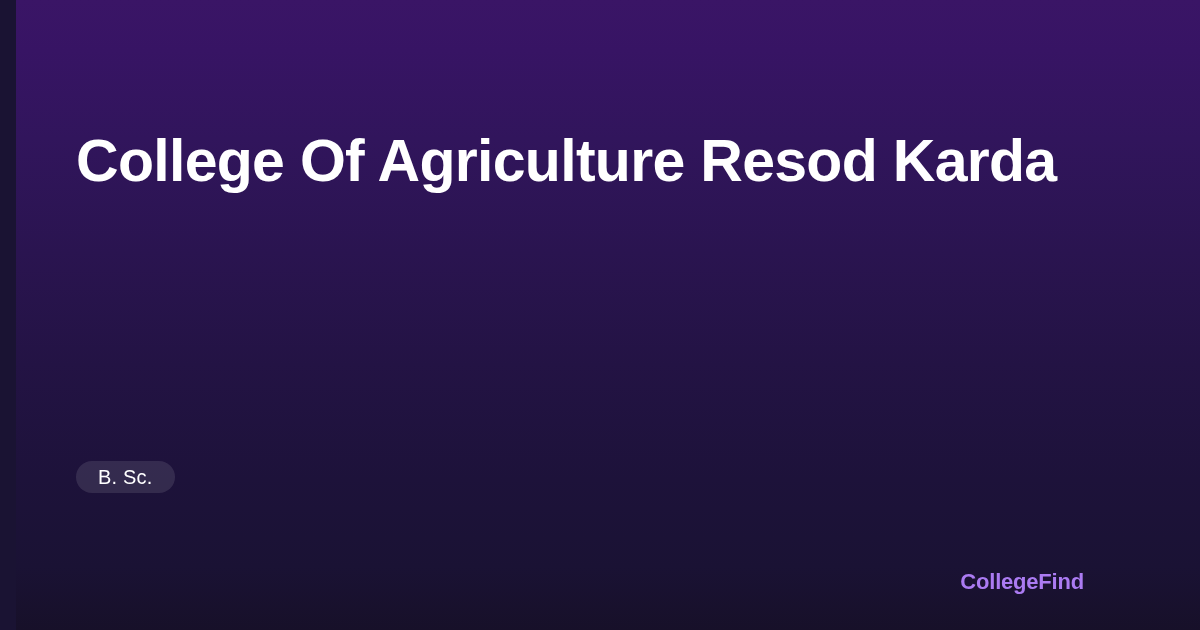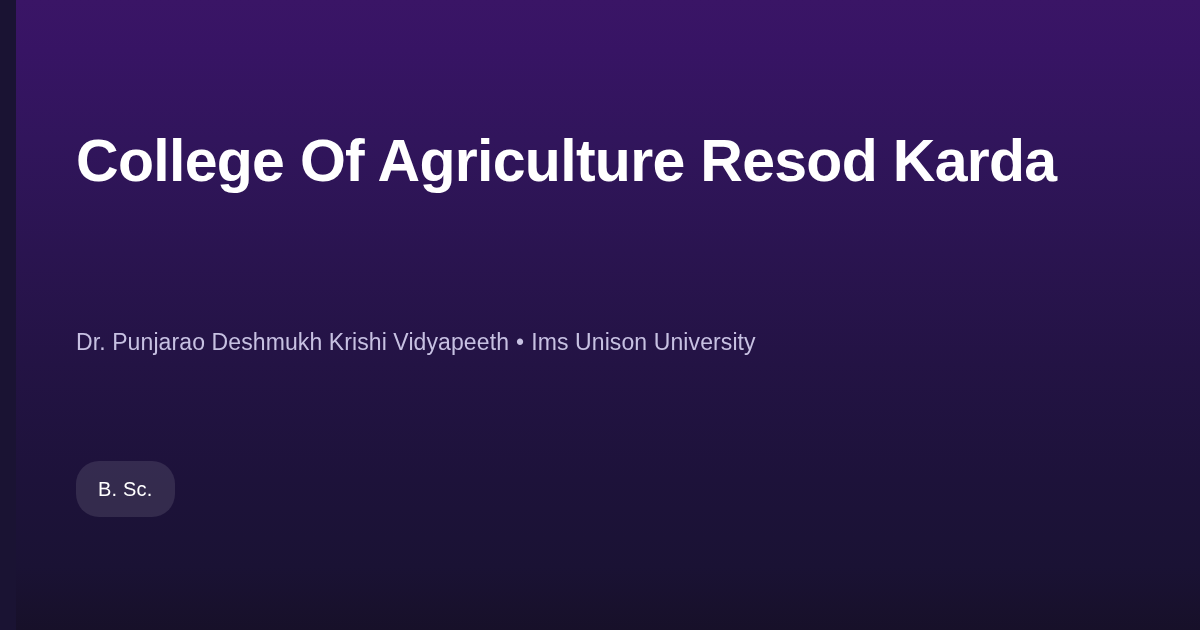--- a/index.html
+++ b/index.html
@@ -86,21 +86,21 @@
     top: 461px;
     display: flex;
     gap: 12px;
     align-items: center;
   }
 
   .tag {
     display: inline-flex;
     align-items: center;
     justify-content: center;
-    height: 56px;
+    height: 32px;
     padding: 0 22px;
     border-radius: 23px;
     background: rgba(255, 255, 255, 0.105);
     color: #ffffff;
     font-size: 20px;
     font-weight: 400;
     letter-spacing: 0.2px;
     white-space: nowrap;
   }
 
@@ -118,24 +118,22 @@
 </head>
 <body>
 
 <div class="og-card">
 
   <div class="content">
 
     <h1 class="title">College Of Agriculture Resod Karda</h1>
 
 
-    <div class="affiliation">
-      <span>Dr. Punjarao Deshmukh Krishi Vidyapeeth</span><span class="sep">•</span><span>Ims Unison University</span>
-    </div>
 
     <div class="tag-row">
       <span class="tag">B. Sc.</span>
     </div>
 
   </div>
 
+  <div class="brand">CollegeFind</div>
 
 </div>
 
 </body></html>

